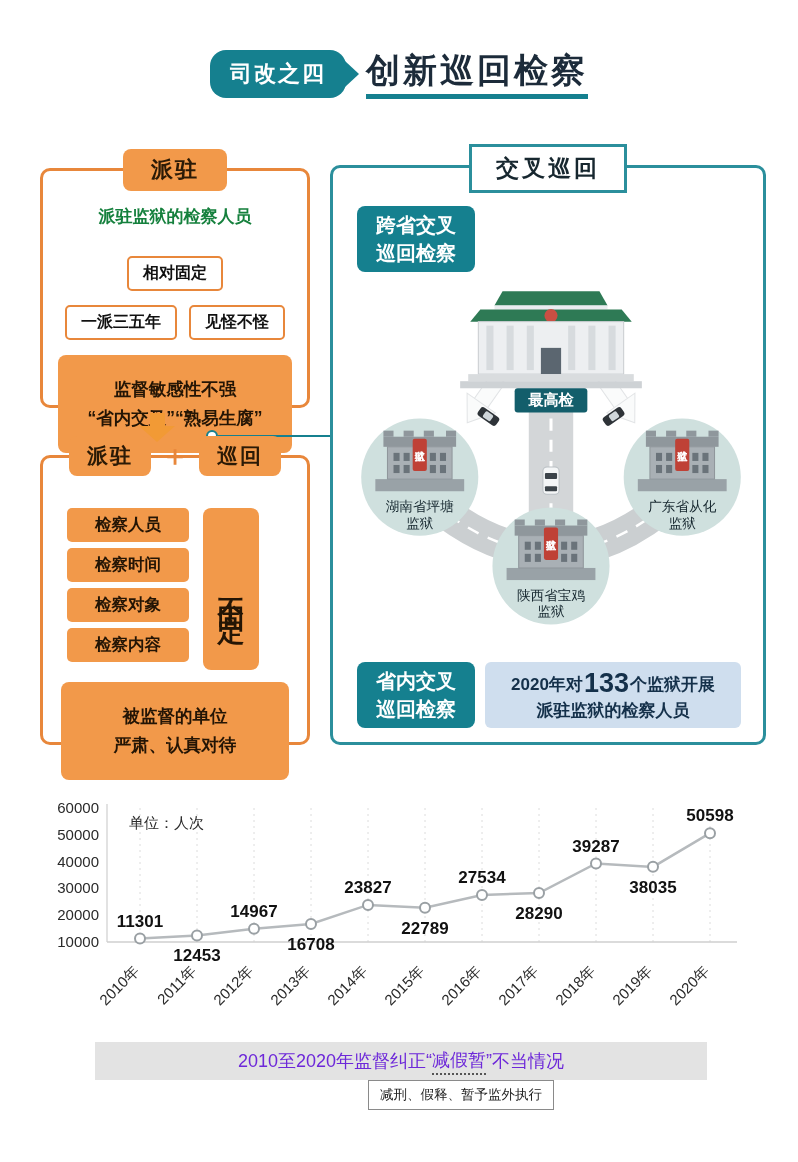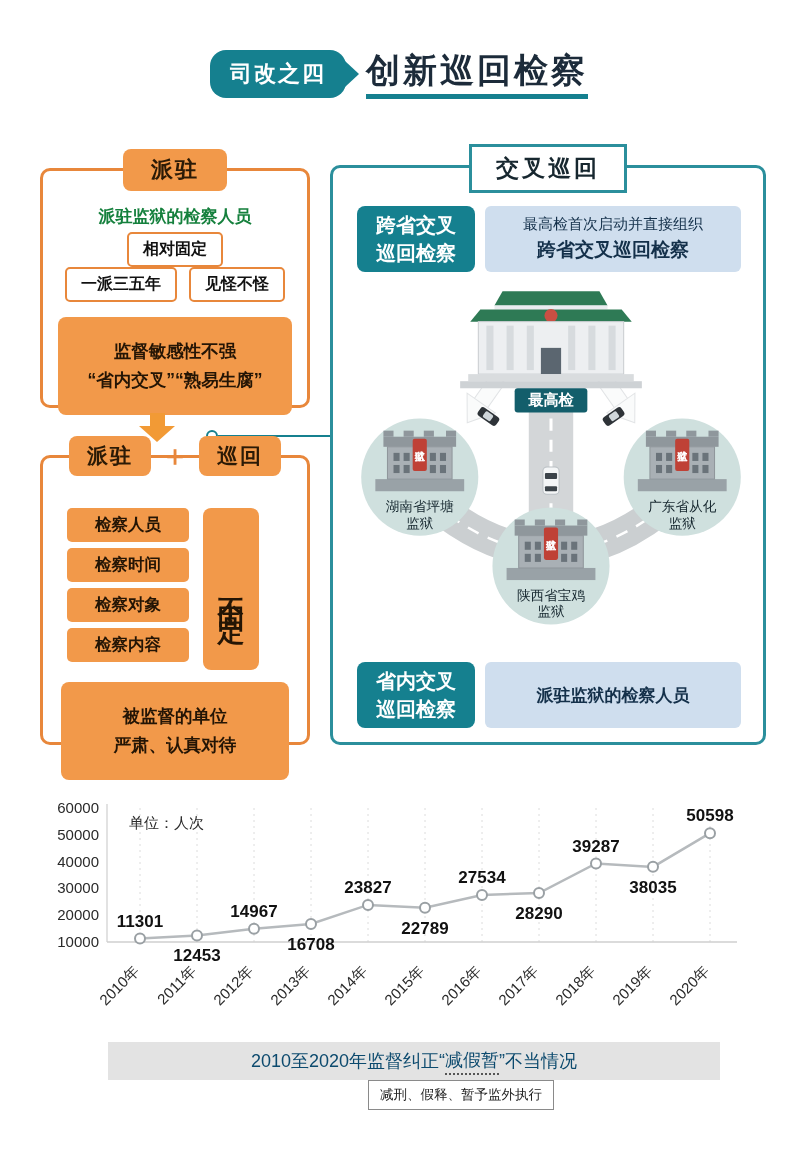--- a/index.html
+++ b/index.html
@@ -19,22 +19,22 @@
 
   
   .obox{position:absolute;border:3px solid var(--orange_border,#e8873b);border-radius:10px;background:#fff}
   .obox-badge{position:absolute;top:-22px;left:50%;transform:translateX(-50%);
               background:var(--orange_fill,#f2994a);color:#2b1a06;font-size:22px;font-weight:bold;
               padding:6px 28px;border-radius:8px;white-space:nowrap;letter-spacing:2px}
   .box1-content{display:flex;flex-direction:column;align-items:center;padding-top:32px}
   .intro-line{font-size:17px;font-weight:600;color:#15803d;margin-top:2px}
   .pill{border:2px solid var(--orange_border,#e8873b);border-radius:5px;background:#fff;color:#111;
         font-size:16px;font-weight:600;padding:5px 14px;text-align:center}
-  .pill-row{display:flex;gap:12px;}
-  .mt12{margin-top:4px}
+  .pill-row{display:flex;gap:12px;margin-top:14px}
+  .mt12{margin-top:28px}
   .ofill{background:var(--orange_fill,#f2994a);border-radius:8px;color:#241505;font-weight:bold;
          font-size:17.5px;line-height:1.65;text-align:center;padding:20px 8px}
   .warning{width:234px;margin-top:15px}
 
   .badge-row{position:absolute;top:-22px;left:50%;transform:translateX(-50%);display:flex;align-items:center;gap:10px}
   .badge-sm{background:var(--orange_fill,#f2994a);color:#2b1a06;font-size:21px;font-weight:bold;
             padding:6px 18px;border-radius:8px;white-space:nowrap;letter-spacing:2px}
   .plus{color:var(--orange_border,#e8873b);font-size:28px;font-weight:bold;line-height:1}
   .items-col{position:absolute;left:24px;top:50px;display:flex;flex-direction:column;gap:6px}
   .item-pill{width:122px;background:var(--orange_fill,#f2994a);border-radius:5px;color:#241505;
@@ -64,22 +64,22 @@
   .tdesc{flex:1;background:var(--light_blue,#cfdeee);border-radius:6px;display:flex;flex-direction:column;
          justify-content:center;text-align:center;color:#14304a;padding:6px 4px}
   .tdesc .small{font-size:15px;font-weight:500}
   .tdesc .big{font-size:19px;font-weight:bold;margin-top:3px}
   .tdesc .mid{font-size:17px;font-weight:600}
   .num-big{font-size:27px;font-weight:bold;vertical-align:-2px;padding:0 1px}
   .illu{position:absolute;left:6px;top:110px;width:424px;height:378px}
 
   
   #chart{position:absolute;left:45px;top:792px;width:710px;height:245px}
-  .caption-band{position:absolute;left:108px;top:1042px;width:612px;height:38px;background:var(--band_gray,#e3e3e3);
-                display:flex;align-items:center;justify-content:center;font-size:18px;color:#0c4a6e}
+  .caption-band{position:absolute;left:95px;top:1042px;width:612px;height:38px;background:var(--band_gray,#e3e3e3);
+                display:flex;align-items:center;justify-content:center;font-size:18px;color:#6d28d9}
   .caption-em{border-bottom:2px dotted #555;padding-bottom:1px}
   .footnote{position:absolute;left:368px;top:1080px;background:#fff;border:1.5px solid #8a8a8a;
             font-size:13.5px;color:#222;padding:5px 11px;white-space:nowrap}
 </style>
 </head>
 <body>
 
 <div class="page">
 
   <div class="header">
@@ -129,24 +129,20 @@
     </div>
   </div>
 
   <div class="tbox" style="left:330px;top:165px;width:436px;height:580px">
     <div class="tbox-badge">交叉巡回</div>
 
     <div class="trow" style="top:38px">
       <div class="tlabel" style="height:66px">
         <div>跨省交叉</div>
         <div>巡回检察</div>
-      </div>
-      <div class="tdesc" style="height:66px">
-        <div class="small">最高检首次启动并直接组织</div>
-        <div class="big">跨省交叉巡回检察</div>
       </div>
     </div>
 
     <svg class="illu" viewBox="0 0 420 372">
 
       <path d="M 60 190 Q 210 350 360 190" fill="none" stroke="#cbcfd1" stroke-width="32"></path>
       <path d="M 60 190 Q 210 350 360 190" fill="none" stroke="#ffffff" stroke-width="2.5" stroke-dasharray="12 10"></path>
 
       <rect x="188" y="130" width="44" height="152" fill="#d3d6d8"></rect>
       <line x1="210" y1="138" x2="210" y2="276" stroke="#ffffff" stroke-width="3" stroke-dasharray="12 9"></line>
@@ -262,20 +258,23 @@
         <rect x="-6" y="5" width="12" height="5" rx="1" fill="#3c444a"></rect>
       </g>
     </svg>
 
     <div class="trow" style="top:494px">
       <div class="tlabel" style="height:66px">
         <div>省内交叉</div>
         <div>巡回检察</div>
       </div>
       <div class="tdesc" style="height:66px">
+        <div class="mid">
+          <span>2020年对</span><span class="num-big">133</span><span>个监狱开展</span>
+        </div>
         <div class="mid">派驻监狱的检察人员</div>
       </div>
     </div>
   </div>
 
   <div id="chart"><svg viewBox="0 0 710 245" width="710" height="245">
         <line x1="95" y1="16" x2="95" y2="150" stroke="#dcdcdc" stroke-dasharray="2 4"></line>
         <line x1="152" y1="16" x2="152" y2="150" stroke="#dcdcdc" stroke-dasharray="2 4"></line>
         <line x1="209" y1="16" x2="209" y2="150" stroke="#dcdcdc" stroke-dasharray="2 4"></line>
         <line x1="266" y1="16" x2="266" y2="150" stroke="#dcdcdc" stroke-dasharray="2 4"></line>

